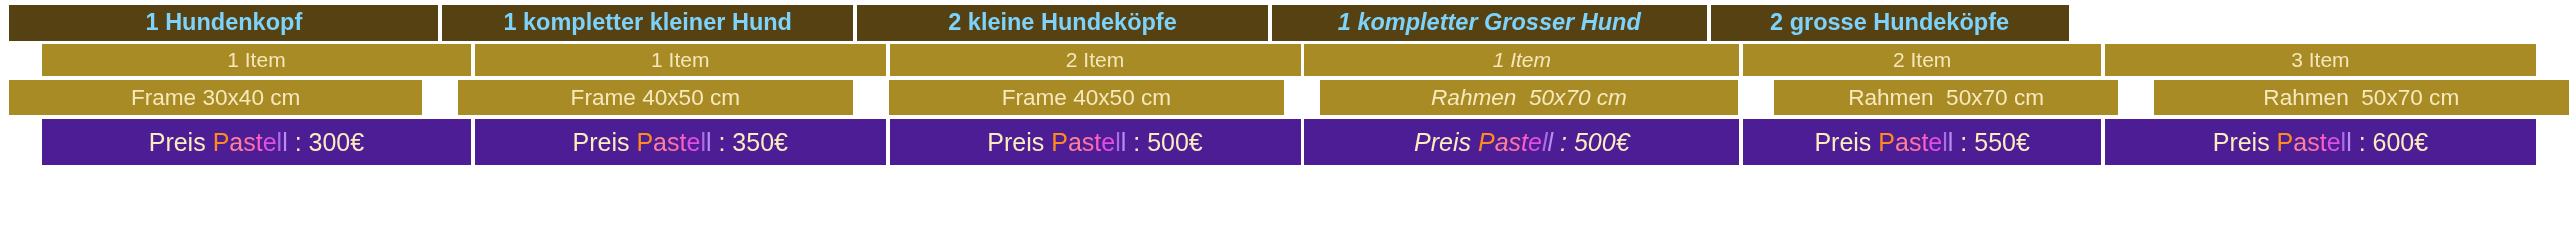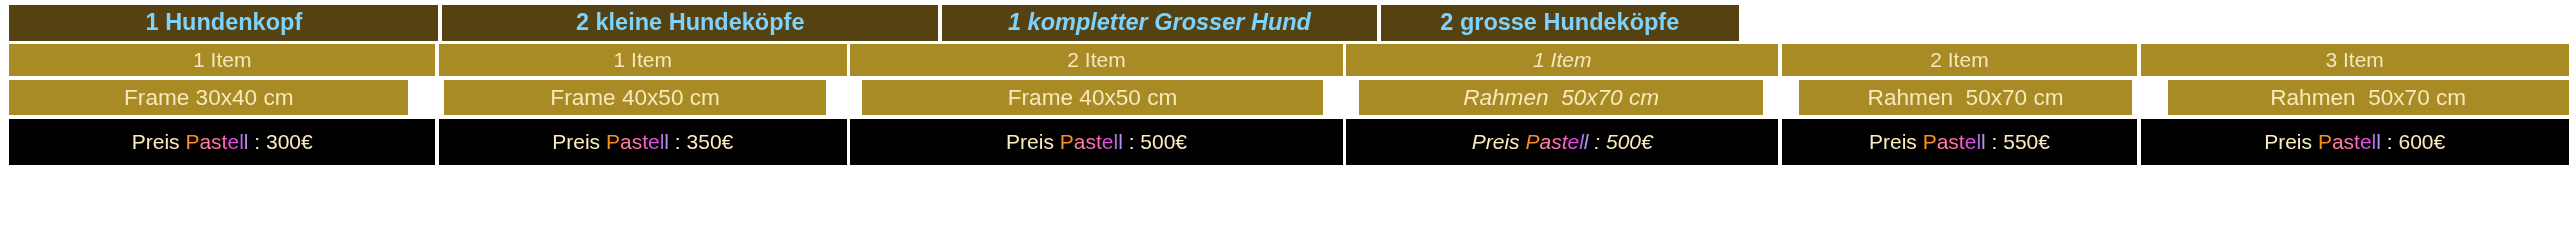--- a/index.html
+++ b/index.html
@@ -24,20 +24,21 @@
   }
 
   .row {
     display: flex;
     width: 100%;
     flex: 0 0 auto;
   }
 
   .row + .row {
     margin-top: 3.8px;
+    justify-content: center;
   }
 
   .row-header { height: 36px; }
   .row-items  { height: 32px; }
   .row-frame  { height: 35px; gap: 32px; }
   .row-price  { height: 46px; }
 
   .cell {
     box-sizing: border-box;
     display: flex;
@@ -46,21 +47,21 @@
     text-align: center;
     white-space: pre;
     overflow: hidden;
   }
 
   .cell + .cell { margin-left: 3.8px; }
 
   
   .col-0 { width: 429px; }
   .col-1 { width: 411px; }
-  .col-2 { width: 496px; }
+  .col-2 { width: 411px; }
   .col-3 { width: 435px; font-style: italic; }
   .col-4 { width: 358px; }
   .col-5 { width: 431px; }
 
   .row-header .cell {
     background: #554112;
     color: #7dd3fc;
     font-size: 23.5px;
     font-weight: bold;
     letter-spacing: 0px;
@@ -74,43 +75,44 @@
   }
 
   .row-frame .cell {
     background: #a88b24;
     color: #f7e9bd;
     font-size: 22.6px;
     font-weight: normal;
   }
 
   .row-price .cell {
-    background: #000000;
+    background: #4c1d95;
     color: #fbecc0;
-    font-size: 21px;
+    font-size: 25px;
     font-weight: normal;
   }
 
   
   .pastell { font-weight: normal; }
   .pl0 { color: #ff8c1a; }
   .pl1 { color: #ff8099; }
   .pl2 { color: #ff6fa8; }
   .pl3 { color: #ff5fc0; }
   .pl4 { color: #e14fe0; }
   .pl5 { color: #b06ae8; }
   .pl6 { color: #bb8cf0; }
 </style>
 </head>
 <body>
 
 <div class="price-table">
 
   <div class="row row-header">
     <div class="cell col-0">1 Hundenkopf</div>
+    <div class="cell col-1">1 kompletter kleiner Hund</div>
     <div class="cell col-2">2 kleine Hundeköpfe</div>
     <div class="cell col-3">1 kompletter Grosser Hund</div>
     <div class="cell col-4">2 grosse Hundeköpfe</div>
   </div>
 
   <div class="row row-items">
     <div class="cell col-0">1 Item</div>
     <div class="cell col-1">1 Item</div>
     <div class="cell col-2">2 Item</div>
     <div class="cell col-3">1 Item</div>

